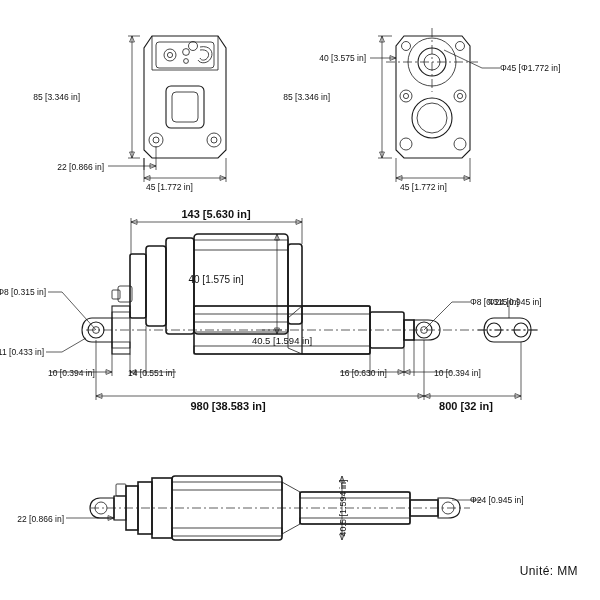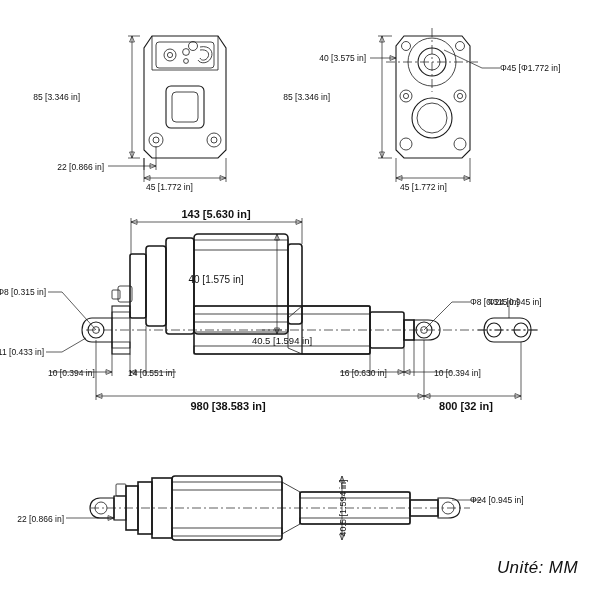--- a/index.html
+++ b/index.html
@@ -24,24 +24,23 @@
   }
   .dimtext {
     font-family: "Liberation Sans", sans-serif;
     font-size: 8.5px;
     fill: #111111;
   }
   .unit-label {
     position: absolute;
     right: 22px;
     bottom: 22px;
-    font-size: 17px;
+    font-size: 12px;
     color: #111111;
     letter-spacing: 0.4px;
-    font-style: italic;
   }
   .ln { stroke: #1a1a1a; fill: none; }
   .thin { stroke-width: 0.8; }
   .med { stroke-width: 1.1; }
   .thick { stroke-width: 1.6; }
   .dim { stroke: #1a1a1a; stroke-width: 0.7; fill: none; }
   .center { stroke: #1a1a1a; stroke-width: 0.7; fill: none; stroke-dasharray: 9 3 2 3; }
 </style>
 </head>
 <body>

